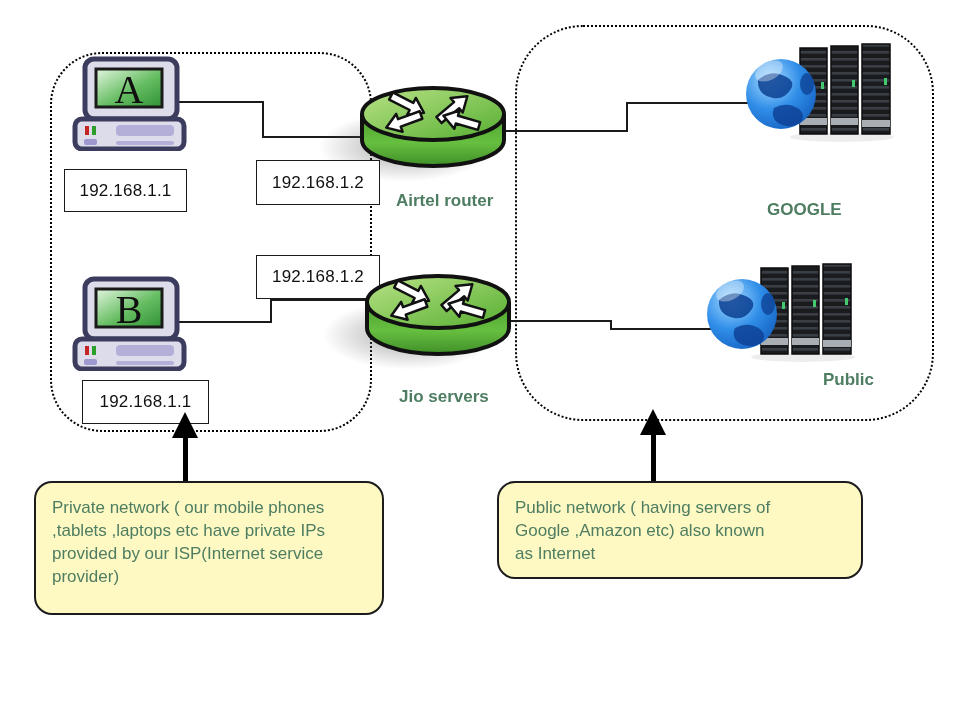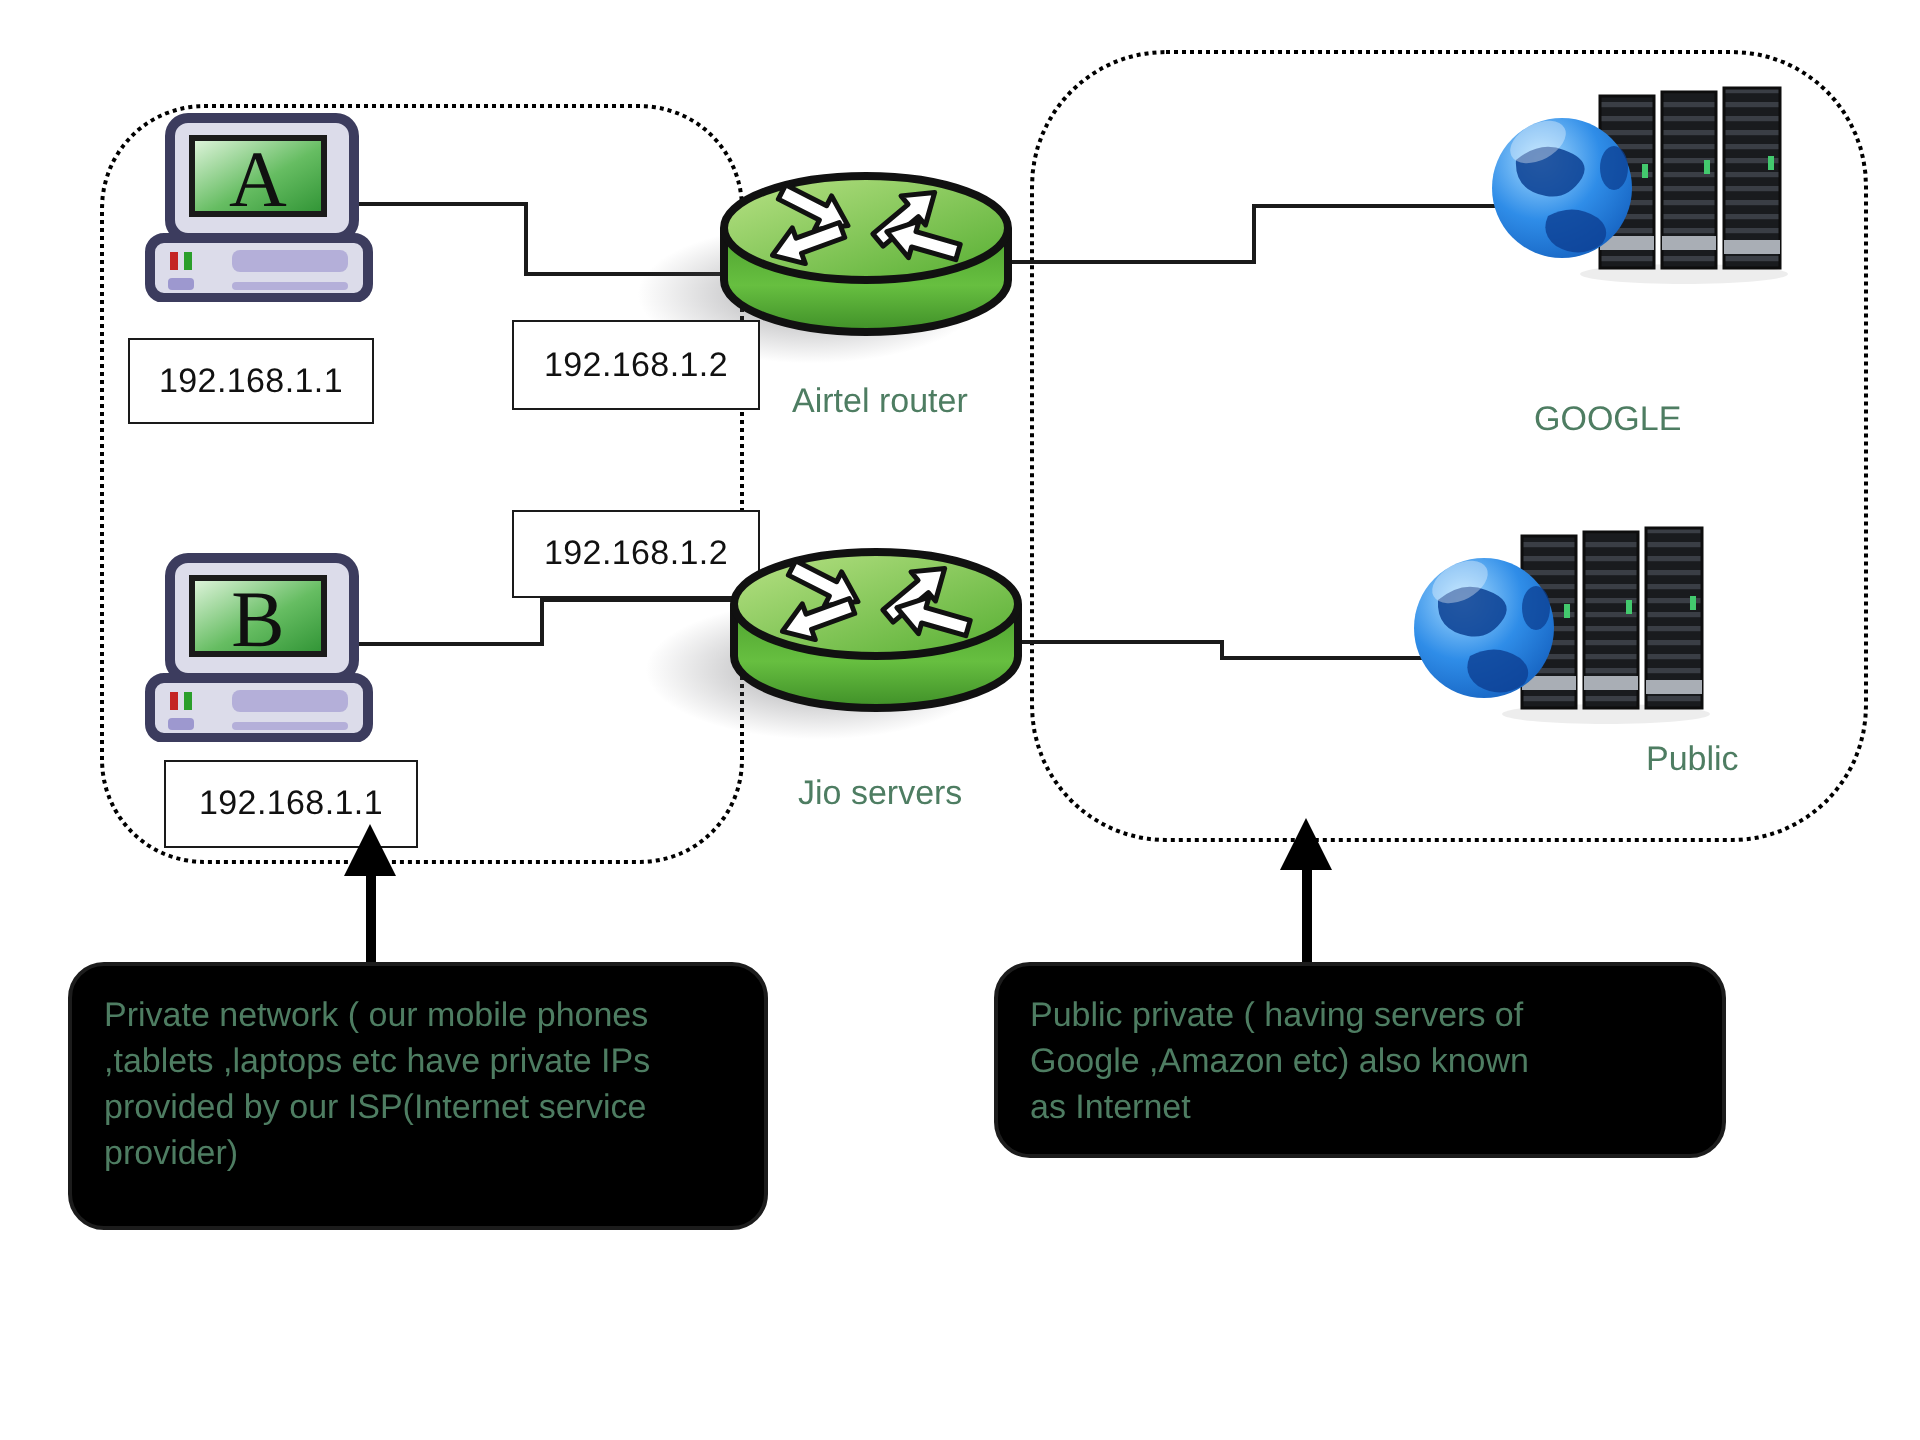--- a/index.html
+++ b/index.html
@@ -17,24 +17,24 @@
   .shadow{
     position:absolute;border-radius:50%;
     background:radial-gradient(ellipse at center, rgba(95,95,100,0.55) 0%, rgba(95,95,100,0.0) 70%);
   }
   .ipbox{
     position:absolute;background:#fff;border:1.5px solid #1a1a1a;
     display:flex;align-items:center;justify-content:center;
     font-size:17px;color:#111;letter-spacing:0.2px;
   }
   .gname{
-    position:absolute;font-size:17px;font-weight:normal;color:#4e7d62;white-space:nowrap;
+    position:absolute;font-size:17px;font-weight:bold;color:#4e7d62;white-space:nowrap;
   }
   .callout{
-    position:absolute;background:#000000;border:2px solid #1c1c1c;border-radius:18px;
+    position:absolute;background:#fef9c3;border:2px solid #1c1c1c;border-radius:18px;
   }
   .callout-text{
     padding:13px 16px;font-size:17px;line-height:23px;color:#4e7d62;white-space:pre-line;
   }
   .arrow-shaft{position:absolute;background:#000;}
   .arrow-head{
     position:absolute;width:0;height:0;
     border-left:13px solid transparent;border-right:13px solid transparent;
     border-bottom:26px solid #000;
   }
@@ -182,18 +182,18 @@
   <div class="arrow-shaft" style="left:651px;top:433px;width:5px;height:48px"></div>
   <div class="arrow-head" style="left:640px;top:409px"></div>
 
   <div class="callout" style="left:34px;top:481px;width:346px;height:130px">
     <div class="callout-text">Private network ( our mobile phones
 ,tablets ,laptops etc have private IPs
 provided by our ISP(Internet service
 provider)</div>
   </div>
   <div class="callout" style="left:497px;top:481px;width:362px;height:94px">
-    <div class="callout-text">Public private ( having servers of
+    <div class="callout-text">Public network ( having servers of
 Google ,Amazon etc) also known
 as Internet</div>
   </div>
 
 </div>
 
 </body></html>

